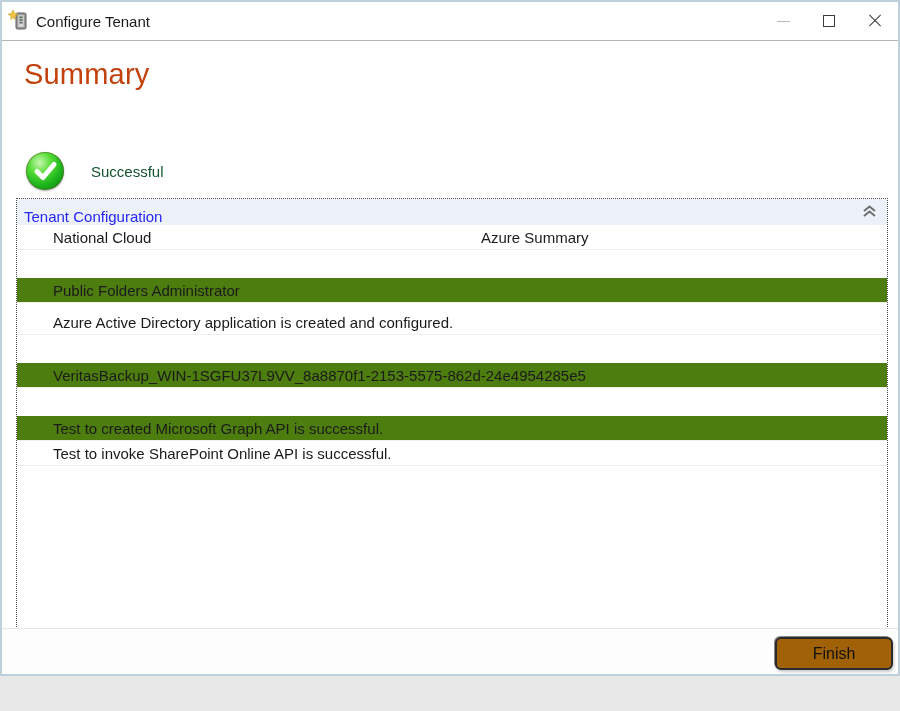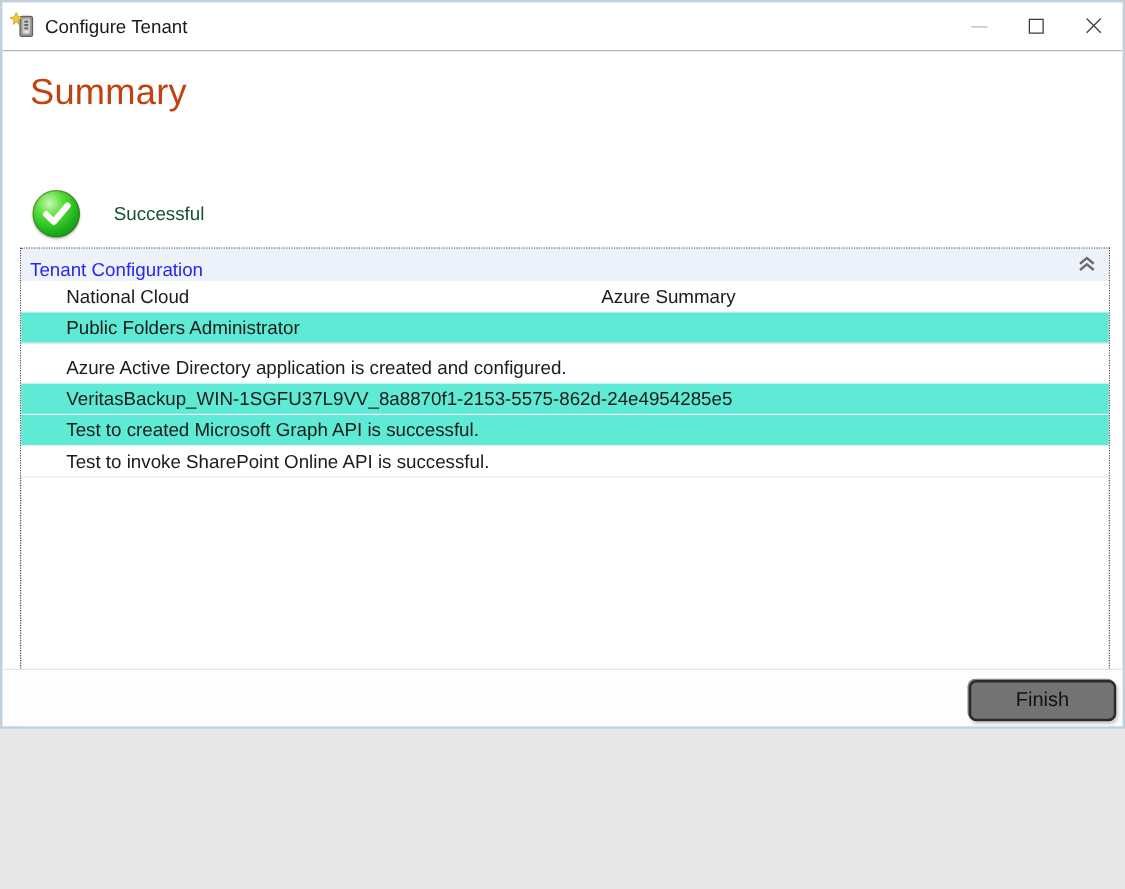--- a/index.html
+++ b/index.html
@@ -1,20 +1,20 @@
 <!DOCTYPE html>
 <html><head>
 <meta charset="utf-8">
 <style>
   * { margin:0; padding:0; box-sizing:border-box; }
   html,body { width:900px; height:711px; background:#e8e8e8; }
   body { font-family:"Liberation Sans","DejaVu Sans",sans-serif; }
 
   .window {
-    position:relative; width:900px; height:583px;
+    position:relative; width:900px; height:676px;
     background:#ffffff; border:2px solid #bdd0db; overflow:hidden;
   }
 
   
   .titlebar {
     position:absolute; top:0; left:0; right:0; height:39px;
     background:#ffffff; border-bottom:1px solid #b5b5b5;
     display:flex; align-items:center;
   }
   .app-icon { width:22px; height:22px; margin-left:6px; flex:0 0 auto; }
@@ -58,33 +58,33 @@
   .section-header {
     position:relative; height:26px; background:#edf1fa;
     display:flex; align-items:flex-end; cursor:pointer;
   }
   .section-title { margin-left:7px; font-size:15px; color:#2727ef; }
   .collapse-icon { position:absolute; right:9px; top:4px; width:17px; height:17px; cursor:pointer; }
   .row {
     position:relative; height:25px; display:flex; align-items:center;
     border-bottom:1px solid #efefef; background:#ffffff;
   }
-  .row.alt { background:#5eead4; }
+  .row.alt { background:#4d7c0f;margin-top:28px; }
   .row-label { margin-left:36px; font-size:15px; color:#1b1b1b; white-space:pre;text-align:center; }
   .row-value { position:absolute; left:464px; font-size:15px; color:#1b1b1b; }
   .section-gap { height:7px; background:#ffffff; }
 
   
   .footer {
     position:absolute; left:0; right:0; bottom:0; height:46px;
     background:#fdfdfd; border-top:1px solid #e6e6e6;
   }
   .finish-btn {
     position:absolute; right:5px; bottom:4px; width:118px; height:33px;
-    background:#737373; border:2px solid #2b2b2b; border-radius:6px;
+    background:#a16207; border:2px solid #2b2b2b; border-radius:6px;
     font-family:"Liberation Sans","DejaVu Sans",sans-serif;
     font-size:16px; color:#111; cursor:pointer;
     box-shadow:-1px -1px 0 rgba(0,0,0,.45), 1px 2px 3px rgba(0,0,0,.2);
     margin-top:37px;
   }
 </style>
 </head>
 <body>
 
 <div class="window">

